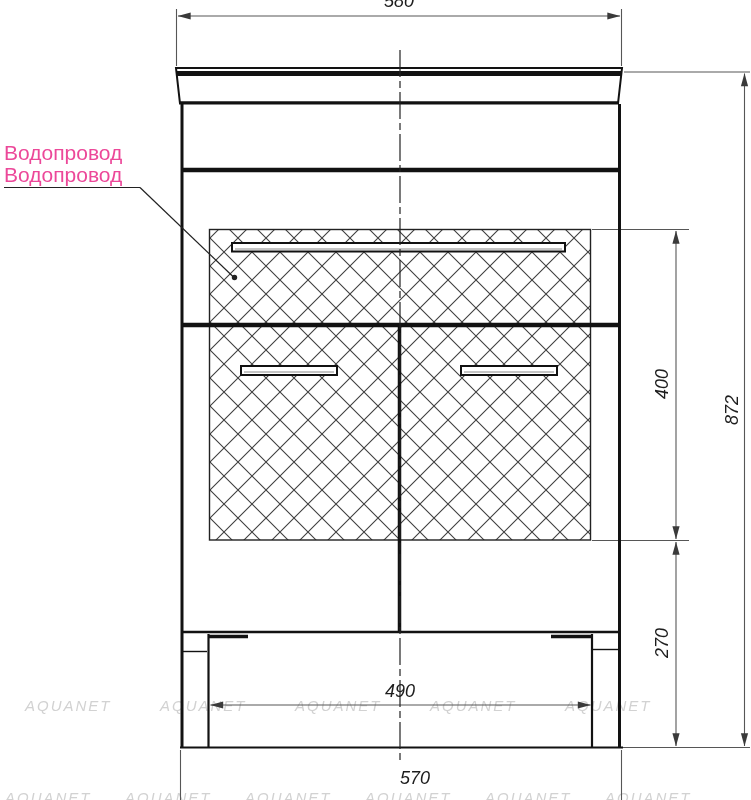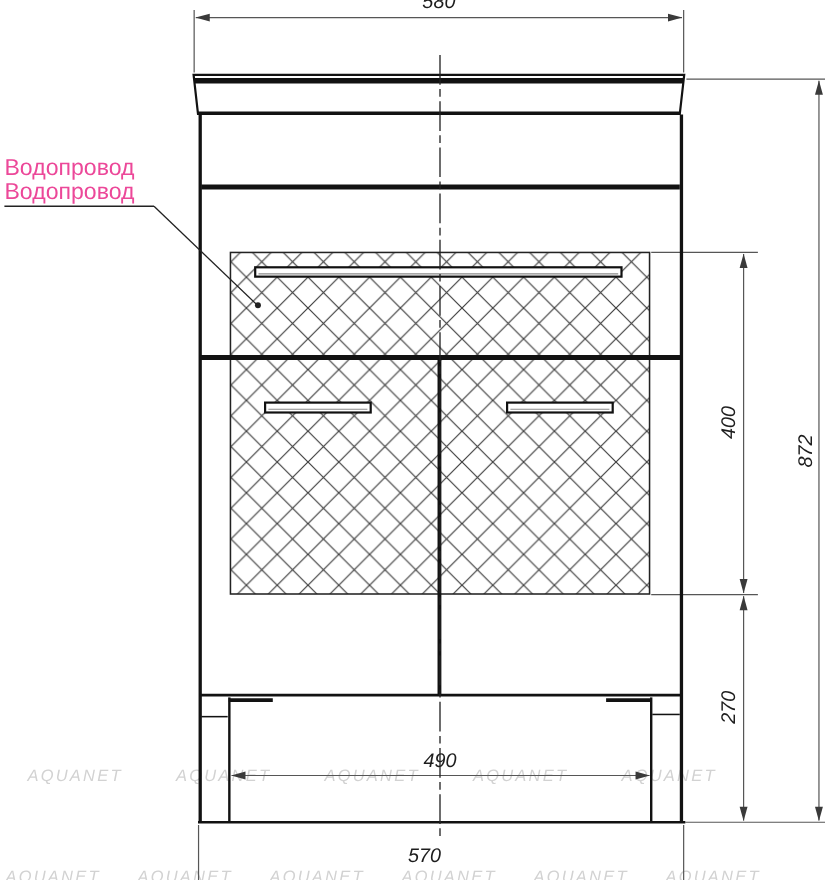--- a/index.html
+++ b/index.html
@@ -123,14 +123,14 @@
   <div class="callout">
     <div>Водопровод</div>
     <div>Водопровод</div>
   </div>
 
   <div class="dim-text" style="left:369px;top:-10px;">580</div>
   <div class="dim-text rot" style="left:702px;top:399px;">872</div>
   <div class="dim-text rot" style="left:632px;top:373px;">400</div>
   <div class="dim-text rot" style="left:632px;top:632px;">270</div>
   <div class="dim-text" style="left:370px;top:680px;font-style:italic;">490</div>
-  <div class="dim-text" style="left:356px;top:767px;">570</div>
+  <div class="dim-text" style="left:385px;top:767px;">570</div>
 </div>
 
 </body></html>

